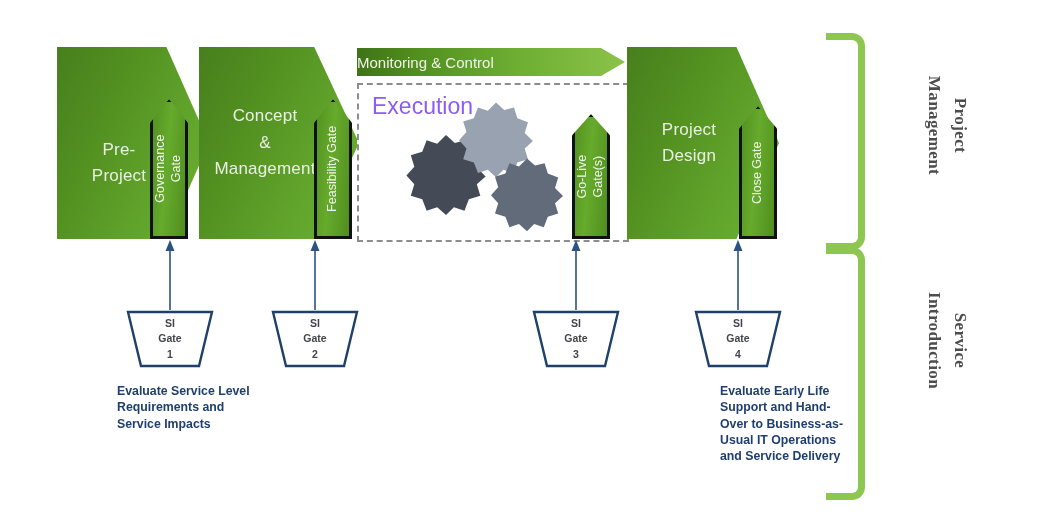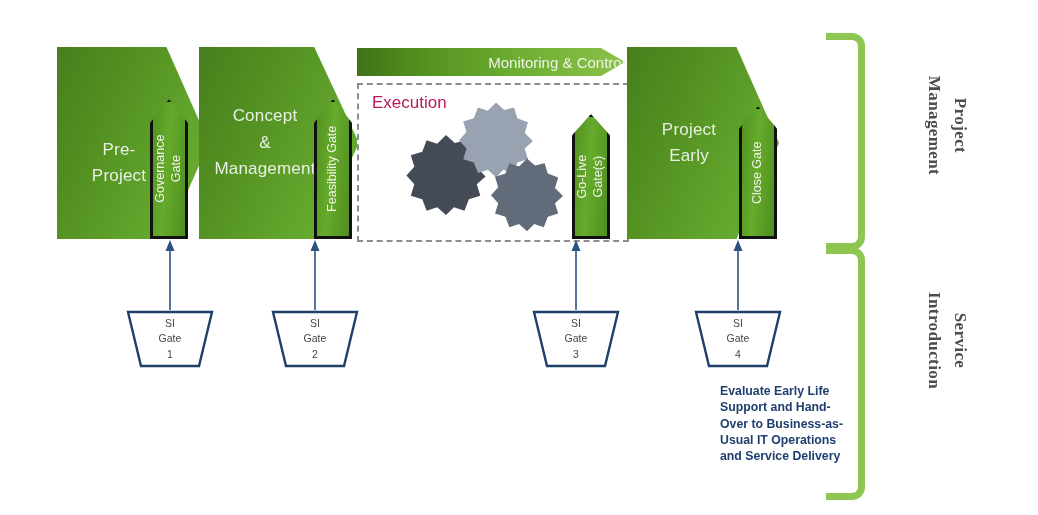--- a/index.html
+++ b/index.html
@@ -48,44 +48,44 @@
     line-height:1.25;
     text-align:center;
     z-index:2;
   }
 
   
   #mc-banner{
     position:absolute;
     background:linear-gradient(90deg,#3f7317 0%,#54921f 25%,#6dae33 60%,#8cc24a 100%);
     clip-path:polygon(0 0, calc(100% - 24px) 0, 100% 50%, calc(100% - 24px) 100%, 0 100%);
-    display:flex;align-items:center;justify-content:flex-end;
+    display:flex;align-items:center;justify-content:flex-start;
     color:#eef3e8;font-size:15px;
     filter:drop-shadow(2px 3px 2px rgba(0,0,0,.28));
   }
 
   
   #exec-box{
     position:absolute;
     border:2px dashed #8d8d8d;
     background:#ffffff;
   }
   #exec-label{
     position:absolute;
-    color:#be185d;font-size:17px;
+    color:#8b5cf6;font-size:23px;
   }
 
   
   .gear{position:absolute;}
 
   
   .si-gate{
     position:absolute;
     background:#ffffff;
-    display:flex;align-items:center;justify-content:center;
+    display:flex;align-items:center;justify-content:center;font-weight:bold;
   }
   .si-gate .tz{
     position:absolute;inset:0;
   }
   .si-text{
     position:relative;z-index:2;
     text-align:center;
     color:#44454a;
     font-size:10.5px;
     line-height:1.45;
@@ -191,21 +191,21 @@
     <div class="gate-outline"></div>
     <div class="gate-label">
       <span>Go-Live</span><br><span>Gate(s)</span>
     </div>
   </div>
 
   <div class="phase" style="left:627px;top:47px;width:152px;height:192px;
               clip-path:polygon(0 0, 72% 0, 100% 50%, 72% 100%, 0 100%);">
     <div style="transform:translateX(-14px);">
       <span>Project</span>
-      <span>Early</span>
+      <span>Design</span>
     </div>
   </div>
 
   <div class="gate" style="left:739px;top:106px;width:38px;height:133px;">
     <div class="gate-outline"></div>
     <div class="gate-label">Close Gate</div>
   </div>
 
   <svg class="connector" style="left:160px;top:239px;" width="20" height="72">
     <line x1="10" y1="72" x2="10" y2="10" stroke="#2c5282" stroke-width="1.6"></line>
@@ -227,20 +227,23 @@
   <div class="si-gate" style="left:126px;top:310px;width:88px;height:58px;">
     <svg class="tz" viewBox="0 0 88 58" preserveAspectRatio="none">
       <polygon points="2,2 86,2 73,56 15,56" fill="#ffffff" stroke="#1f4068" stroke-width="2.4"></polygon>
     </svg>
     <div class="si-text">
       <span>SI</span><br>
       <span>Gate</span><br>
       <span>1</span>
     </div>
   </div>
+  <div class="desc" style="left:117px;top:383px;width:150px;">Evaluate Service Level
+Requirements and
+Service Impacts</div>
 
   <div class="si-gate" style="left:271px;top:310px;width:88px;height:58px;">
     <svg class="tz" viewBox="0 0 88 58" preserveAspectRatio="none">
       <polygon points="2,2 86,2 73,56 15,56" fill="#ffffff" stroke="#1f4068" stroke-width="2.4"></polygon>
     </svg>
     <div class="si-text">
       <span>SI</span><br>
       <span>Gate</span><br>
       <span>2</span>
     </div>

